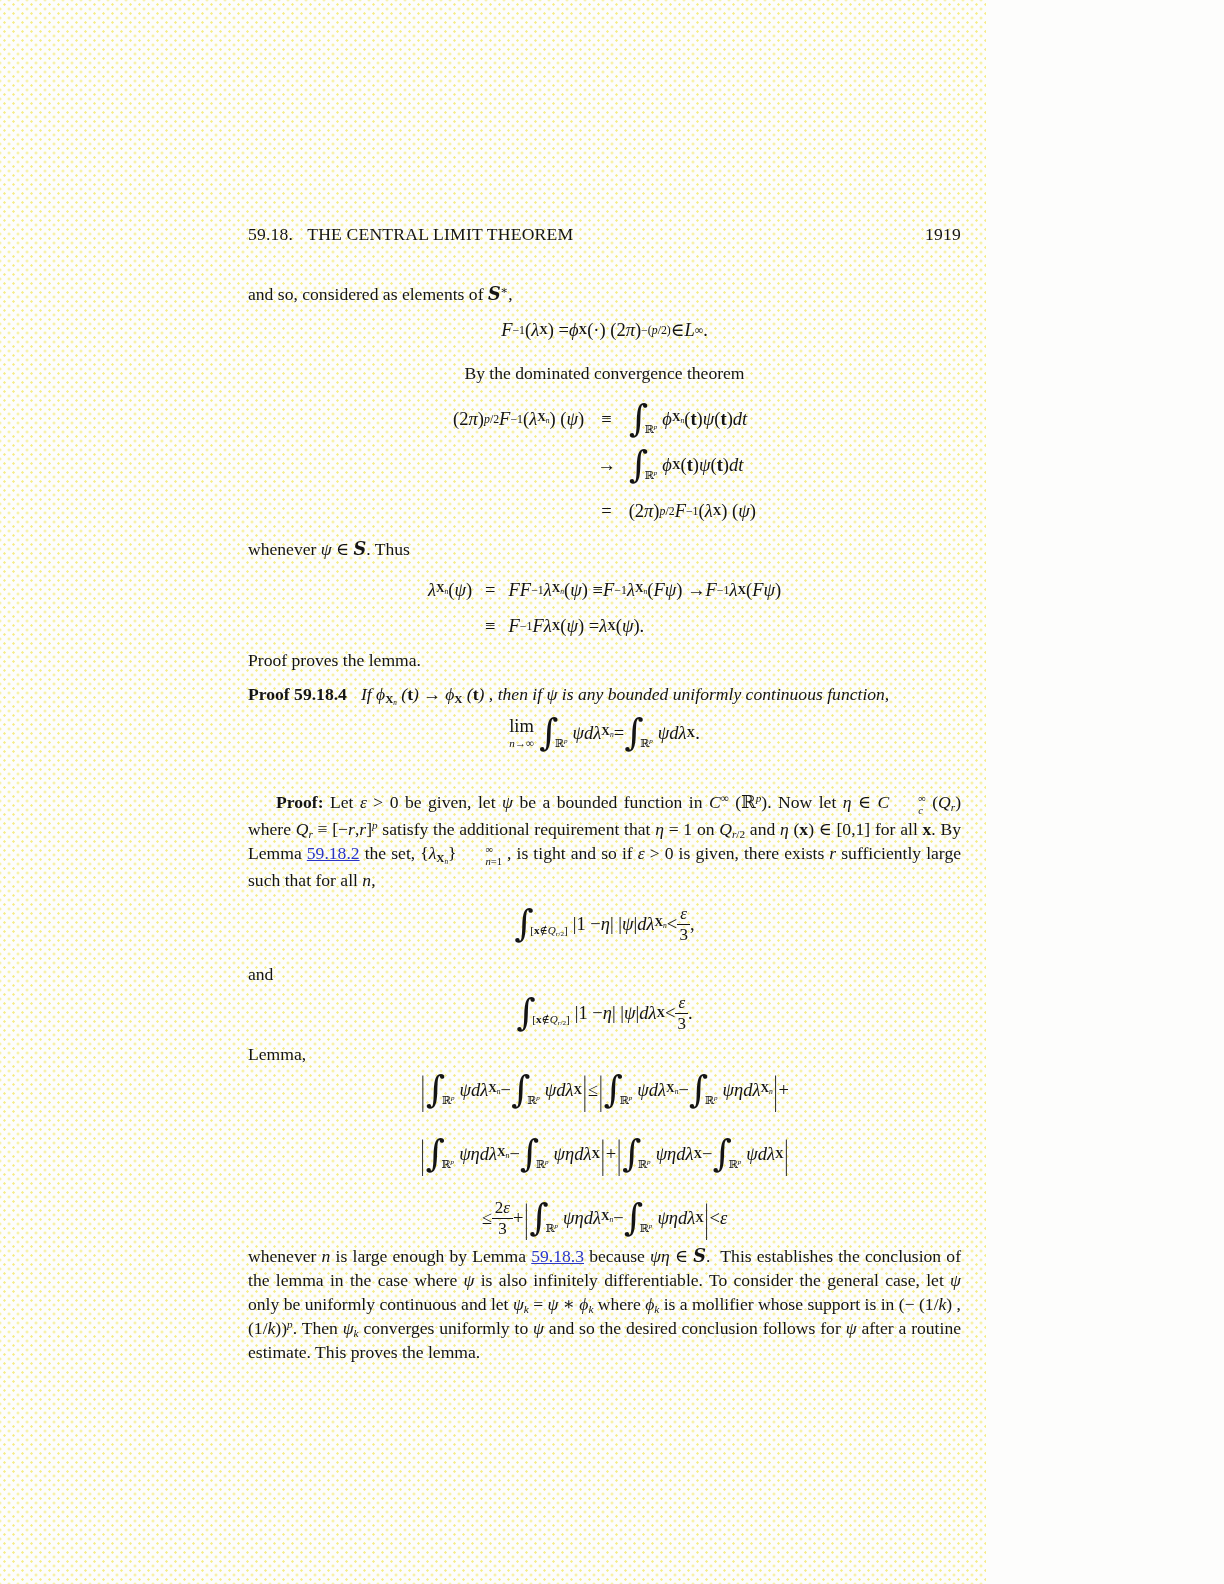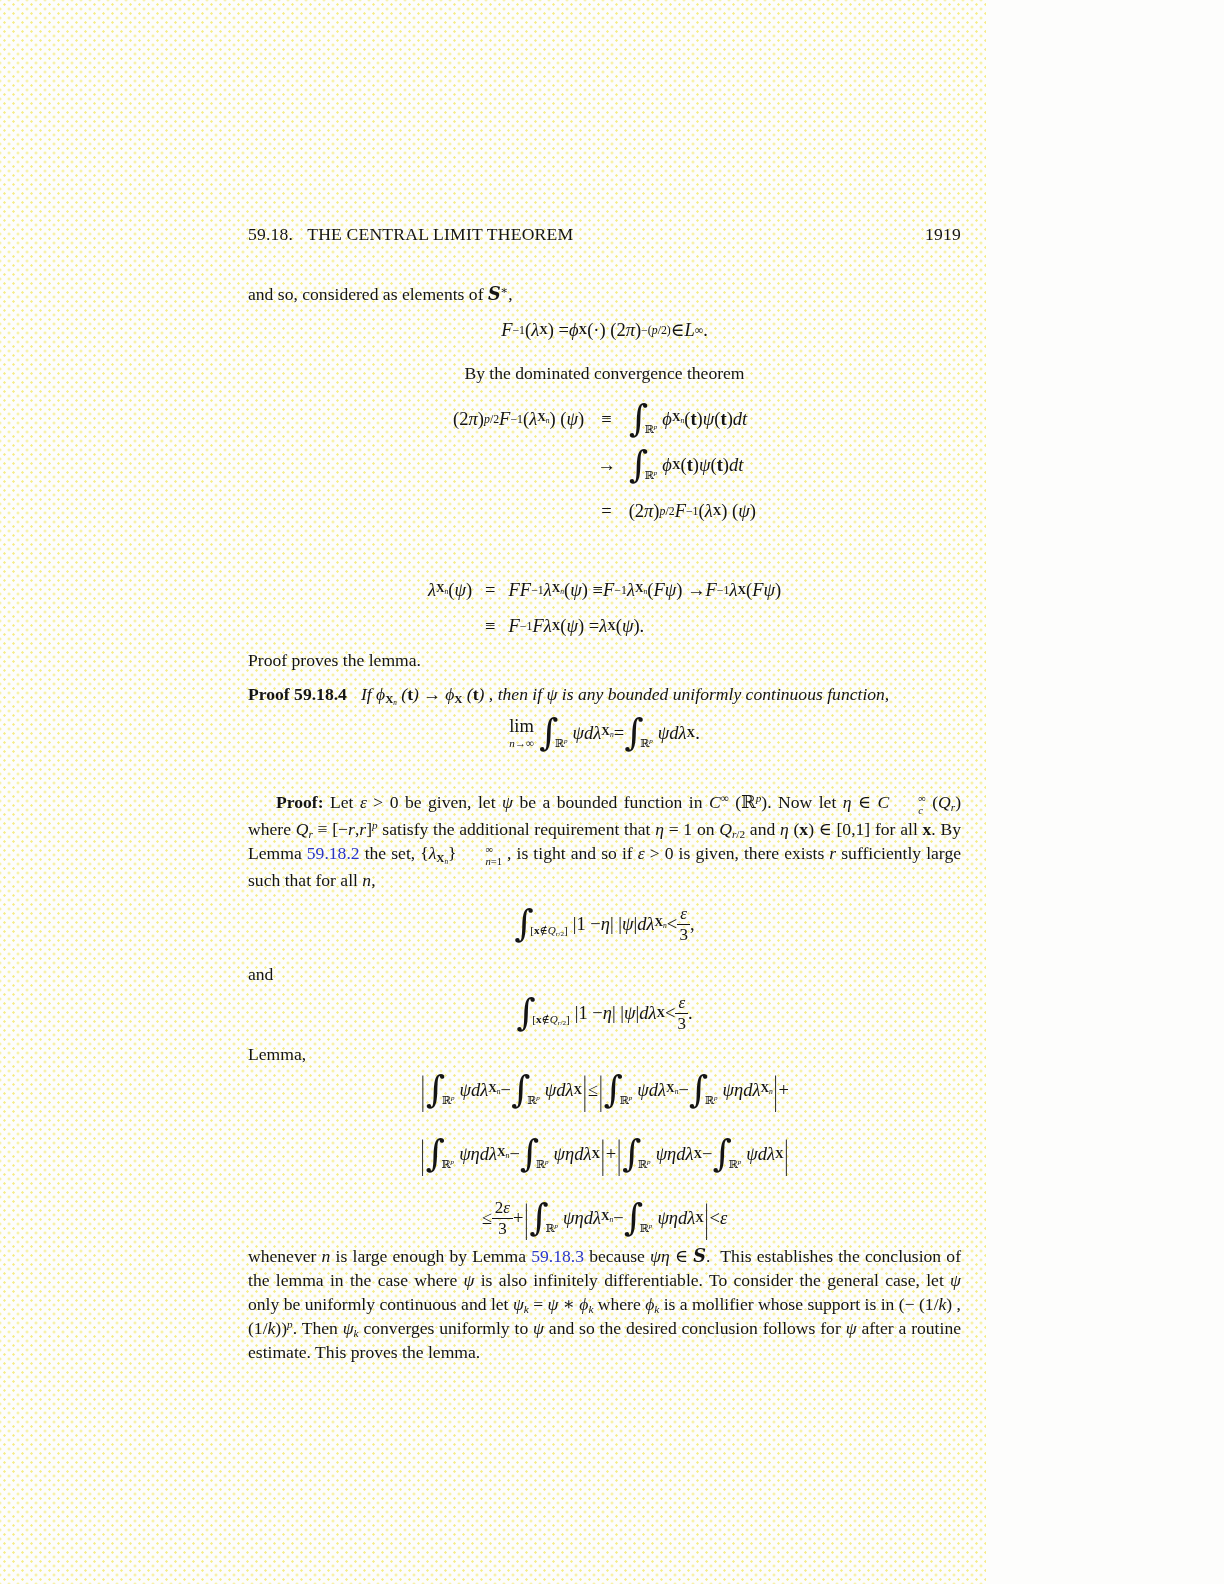--- a/index.html
+++ b/index.html
@@ -17,21 +17,21 @@
   }
   p{margin:0;}
   b{font-style:normal;font-weight:bold;}
   .blk{position:absolute;left:248px;width:713px;}
   .just{text-align:justify;}
   .disp{text-align:center;display:flex;align-items:center;justify-content:center;font-size:18.5px;}
   sup{font-size:64%;vertical-align:0.5em;line-height:0;}
   sub{font-size:64%;vertical-align:-0.3em;line-height:0;}
   .pg-header{position:absolute;left:248px;width:713px;top:222px;display:flex;justify-content:space-between;letter-spacing:0.2px;}
   .gap{display:inline-block;width:14px;}
-  .lk{color:#2a35c4;cursor:pointer;}
+  .lk{color:#2a35c4;cursor:pointer;text-decoration:underline;}
   .frak{font-family:"DejaVu Serif",serif;font-weight:bold;font-style:italic;}
   
   .in{font-style:normal;font-family:"DejaVu Serif",serif;font-size:200%;line-height:0;vertical-align:-0.28em;letter-spacing:0;}
   .il{font-style:normal;font-size:60%;line-height:0;position:relative;top:0.75em;margin-left:-0.30em;margin-right:0.45em;}
   
   .fr{display:inline-block;vertical-align:-0.8em;text-align:center;line-height:1.05;font-size:92%;}
   .fr .n{display:block;border-bottom:1.3px solid #141414;padding:0 3px 1px;}
   .fr .d{display:block;padding-top:1px;}
   
   .lim{display:inline-block;text-align:center;vertical-align:-0.85em;line-height:1;margin-right:5px;}
@@ -90,20 +90,21 @@
     <div class="ar">≡</div>
     <div class="ah"><span class="in">∫</span><span class="il">ℝ<sup><i>p</i></sup></span><i>ϕ</i><sub><b>X</b><sub><i>n</i></sub></sub> (<b>t</b>) <i>ψ</i> (<b>t</b>) <i>dt</i></div>
     <div class="al"></div>
     <div class="ar">→</div>
     <div class="ah"><span class="in">∫</span><span class="il">ℝ<sup><i>p</i></sup></span><i>ϕ</i><sub><b>X</b></sub> (<b>t</b>) <i>ψ</i> (<b>t</b>) <i>dt</i></div>
     <div class="al"></div>
     <div class="ar">=</div>
     <div class="ah">(2<i>π</i>)<sup><i>p</i>/2</sup> <i>F</i><sup>−1</sup> (<i>λ</i><sub><b>X</b></sub>) (<i>ψ</i>)</div>
   </div>
 
+  <p class="blk" id="p-whenever">whenever <i>ψ</i> ∈ <span class="frak">S</span>. Thus</p>
 
   <div class="eqalign" id="align2">
     <div class="al"><i>λ</i><sub><b>X</b><sub><i>n</i></sub></sub> (<i>ψ</i>)</div>
     <div class="ar">=</div>
     <div class="ah"><i>FF</i><sup>−1</sup><i>λ</i><sub><b>X</b><sub><i>n</i></sub></sub> (<i>ψ</i>) ≡ <i>F</i><sup>−1</sup><i>λ</i><sub><b>X</b><sub><i>n</i></sub></sub> (<i>Fψ</i>) → <i>F</i><sup>−1</sup><i>λ</i><sub><b>X</b></sub> (<i>Fψ</i>)</div>
     <div class="al"></div>
     <div class="ar">≡</div>
     <div class="ah"><i>F</i><sup>−1</sup><i>Fλ</i><sub><b>X</b></sub> (<i>ψ</i>) = <i>λ</i><sub><b>X</b></sub> (<i>ψ</i>).</div>
   </div>
 

